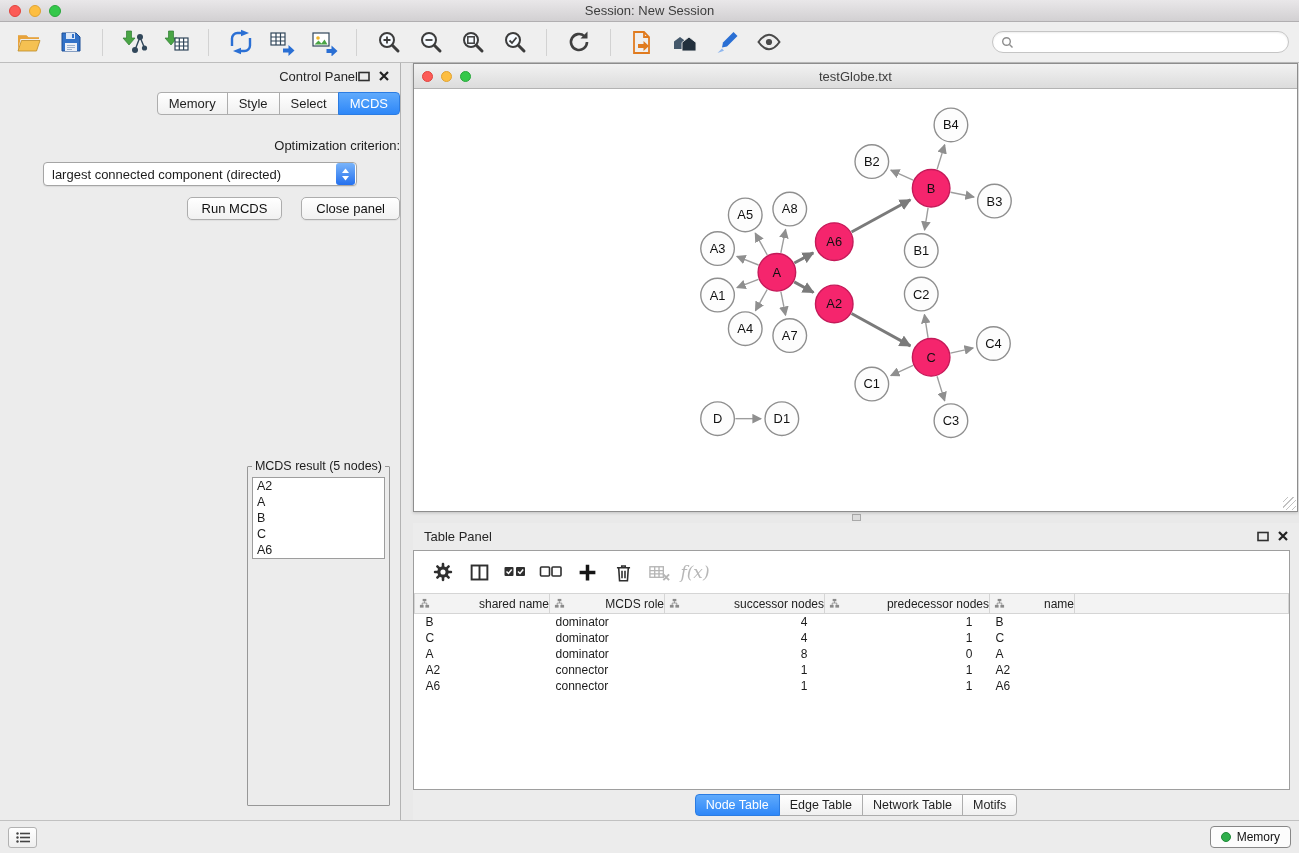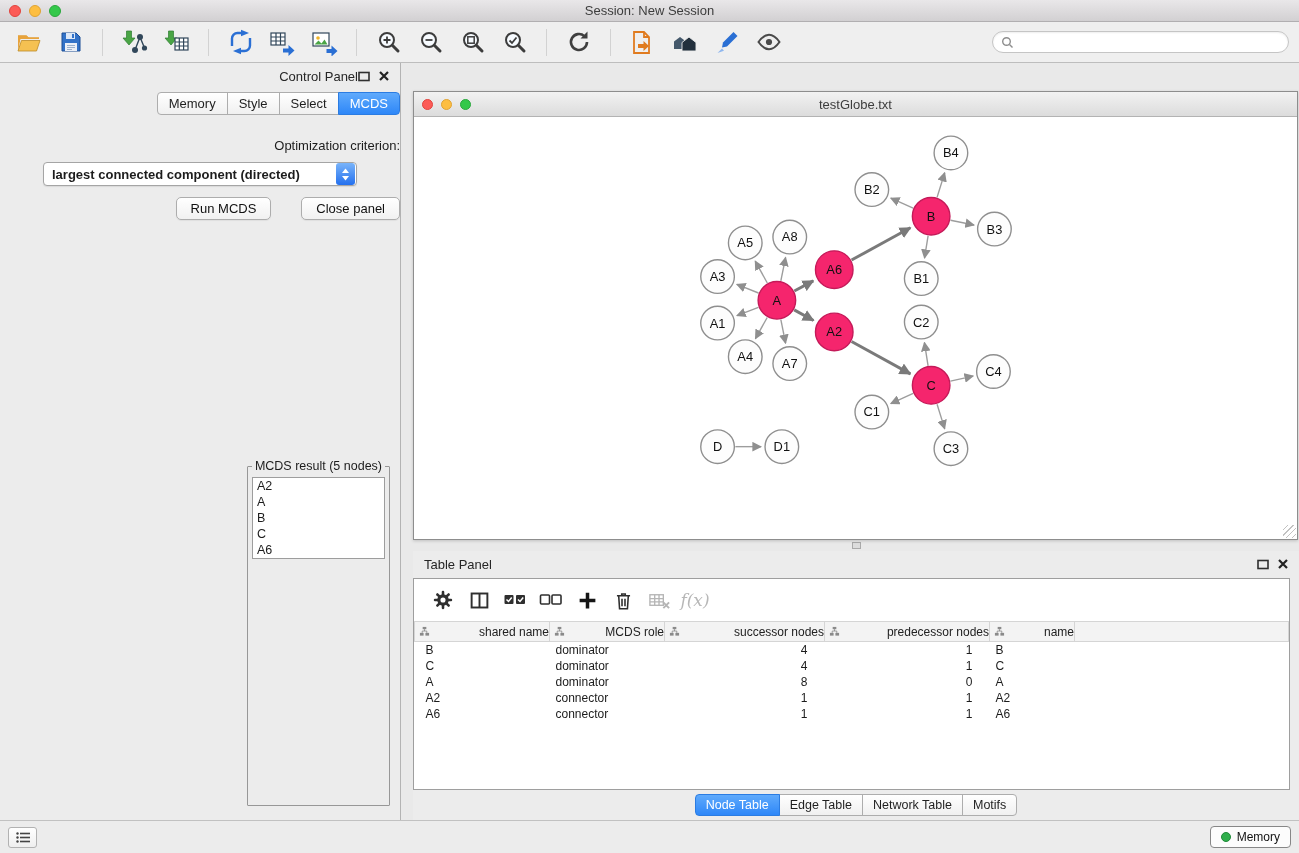--- a/index.html
+++ b/index.html
@@ -35,37 +35,37 @@
   
   .seg-row { display:flex; justify-content:center; }
   .seg-tab { border:1px solid #adadad; background:linear-gradient(#ffffff,#f0f0f0); padding:3px 11px;
     font-size:13px; color:#1f1f1f; margin-left:-1px; white-space:nowrap; }
   .seg-tab:first-child { border-radius:4px 0 0 4px; margin-left:0; }
   .seg-tab:last-child  { border-radius:0 4px 4px 0; }
   .seg-tab.active { background:linear-gradient(#5faafc,#2e87f8); color:#fff; border-color:#2b7ce2; position:relative; z-index:1; }
   .cp-tabs { margin-top:3px; }
   .opt-label { text-align:center; margin-top:23px; font-size:13px; }
   .combo { width:314px; height:24px; margin:9px auto 0; background:#fff; border:1px solid #a5a5a5; border-radius:4px;
-    display:flex; align-items:center; overflow:hidden; box-shadow:0 1px 1px rgba(0,0,0,.08);font-weight:bold; }
+    display:flex; align-items:center; overflow:hidden; box-shadow:0 1px 1px rgba(0,0,0,.08); }
   .combo-text { flex:1; font-size:13px; padding-left:8px; white-space:nowrap; overflow:hidden; }
   .combo-stepper { width:19px; height:22px; margin-right:1px; border-radius:3px;
     background:linear-gradient(#79b4fa,#2470ee); display:flex; align-items:center; justify-content:center; }
-  .btn-row { display:flex; justify-content:center; gap:30px; margin-top:11px; }
+  .btn-row { display:flex; justify-content:center; gap:19px; margin-top:11px; }
   .mac-btn { border:1px solid #adadad; background:linear-gradient(#ffffff,#f1f1f1); border-radius:5px;
     padding:3px 14px; font-size:13px; color:#111; box-shadow:0 1px 1px rgba(0,0,0,.06); }
   .cp-spacer { flex:1; }
   .result-fieldset { border:1px solid #979797; margin:0 10px 14px; padding:4px; height:347px;
     display:flex; border-radius:1px; }
   .result-fieldset legend { font-size:12.5px; padding:0 3px; margin-left:0; }
   .result-list { flex:1; background:#fff; border:1px solid #9d9d9d; overflow:auto; font-size:12.5px; }
   .result-item { padding:0 4px; line-height:16px; }
   
   .right-side { flex:1; display:flex; flex-direction:column; padding-left:12px; background:#e9e9e9; min-width:0; }
   .network-window { height:449px; border:1px solid #8d8d8d; background:#fff; display:flex; flex-direction:column;
-    position:relative; margin-right:1px; box-shadow:0 1px 3px rgba(0,0,0,.18); flex:none;margin-top:28px; }
+    position:relative; margin-right:1px; box-shadow:0 1px 3px rgba(0,0,0,.18); flex:none; }
   .nw-titlebar { height:25px; background:linear-gradient(#f2f2f2,#dcdcdc); border-bottom:1px solid #b3b3b3;
     position:relative; display:flex; align-items:center; flex:none; }
   .nw-titlebar .traffic { margin-left:8px; }
   .nw-titlebar .light { width:11px; height:11px; }
   .nw-title { position:absolute; left:0; right:0; text-align:center; font-size:13px; color:#3d3d3d; }
   .graph-area { flex:1; position:relative; min-height:0; }
   .graph-area svg { width:100%; height:100%; display:block; }
   .resize-corner { position:absolute; right:1px; bottom:1px; width:13px; height:13px;
     background:repeating-linear-gradient(135deg, transparent 0 3px, #c2c2c2 3px 4px); }
   .h-divider { height:11px; display:flex; align-items:center; justify-content:center; flex:none; }

